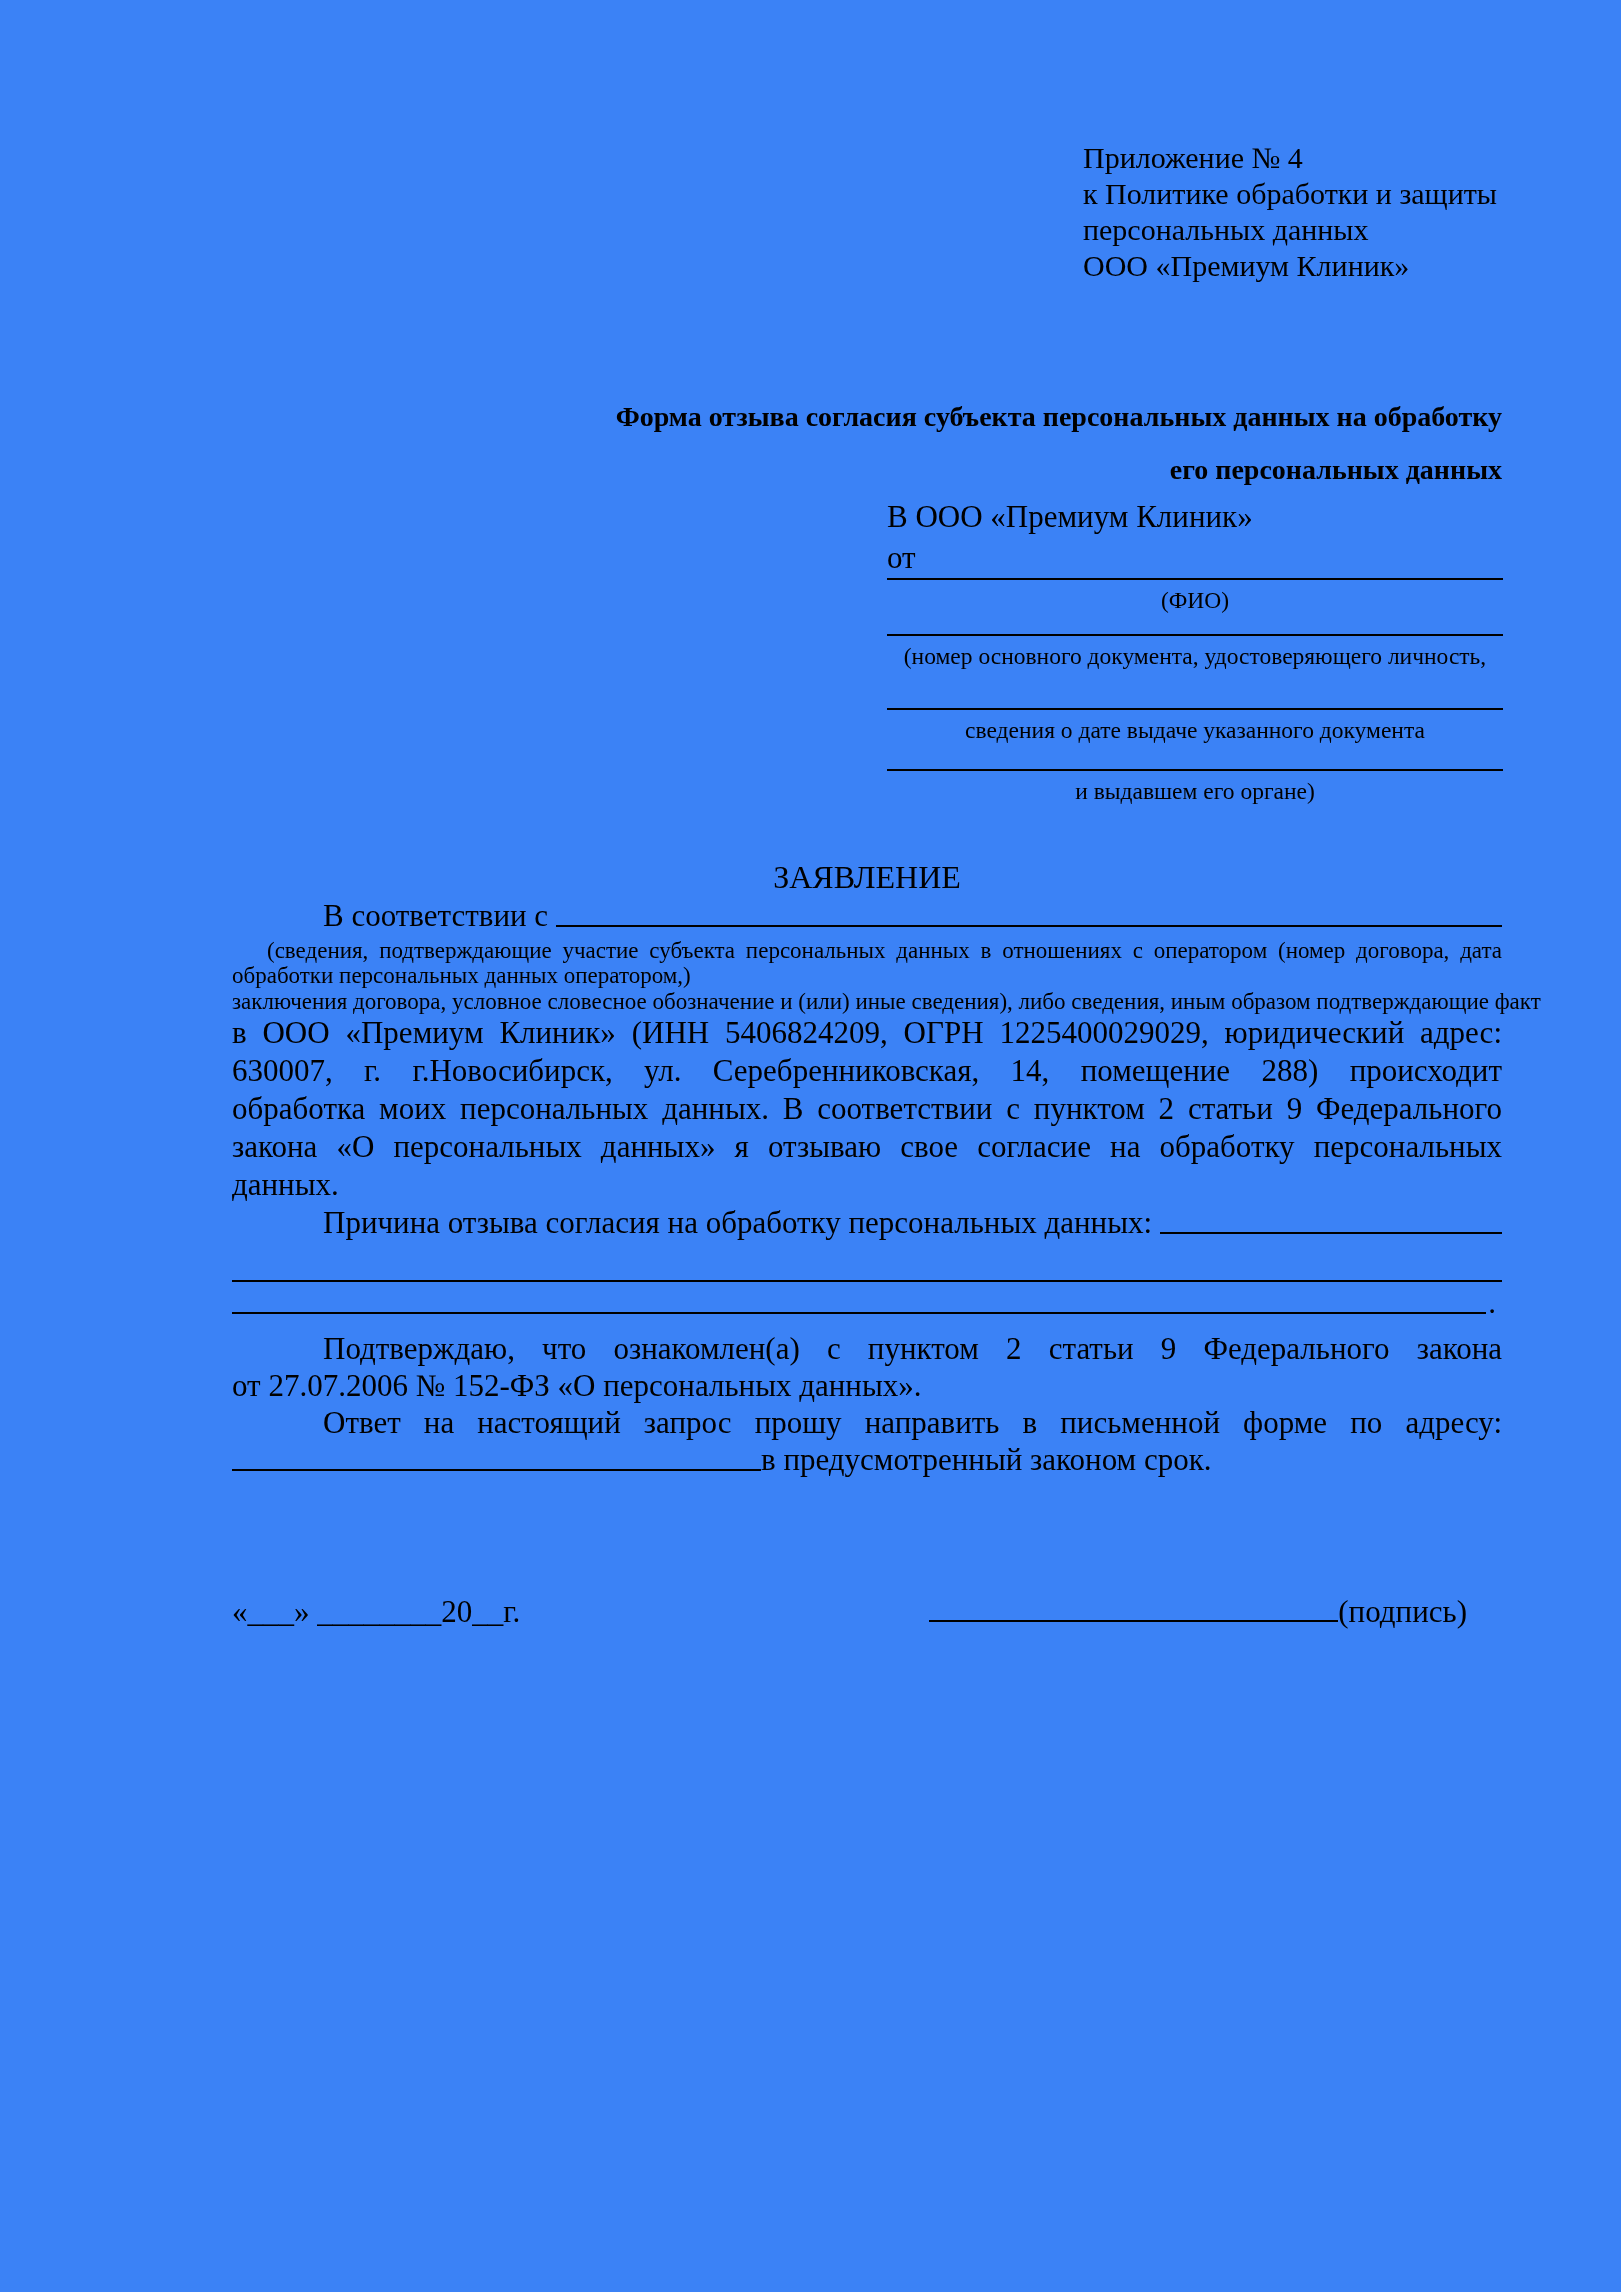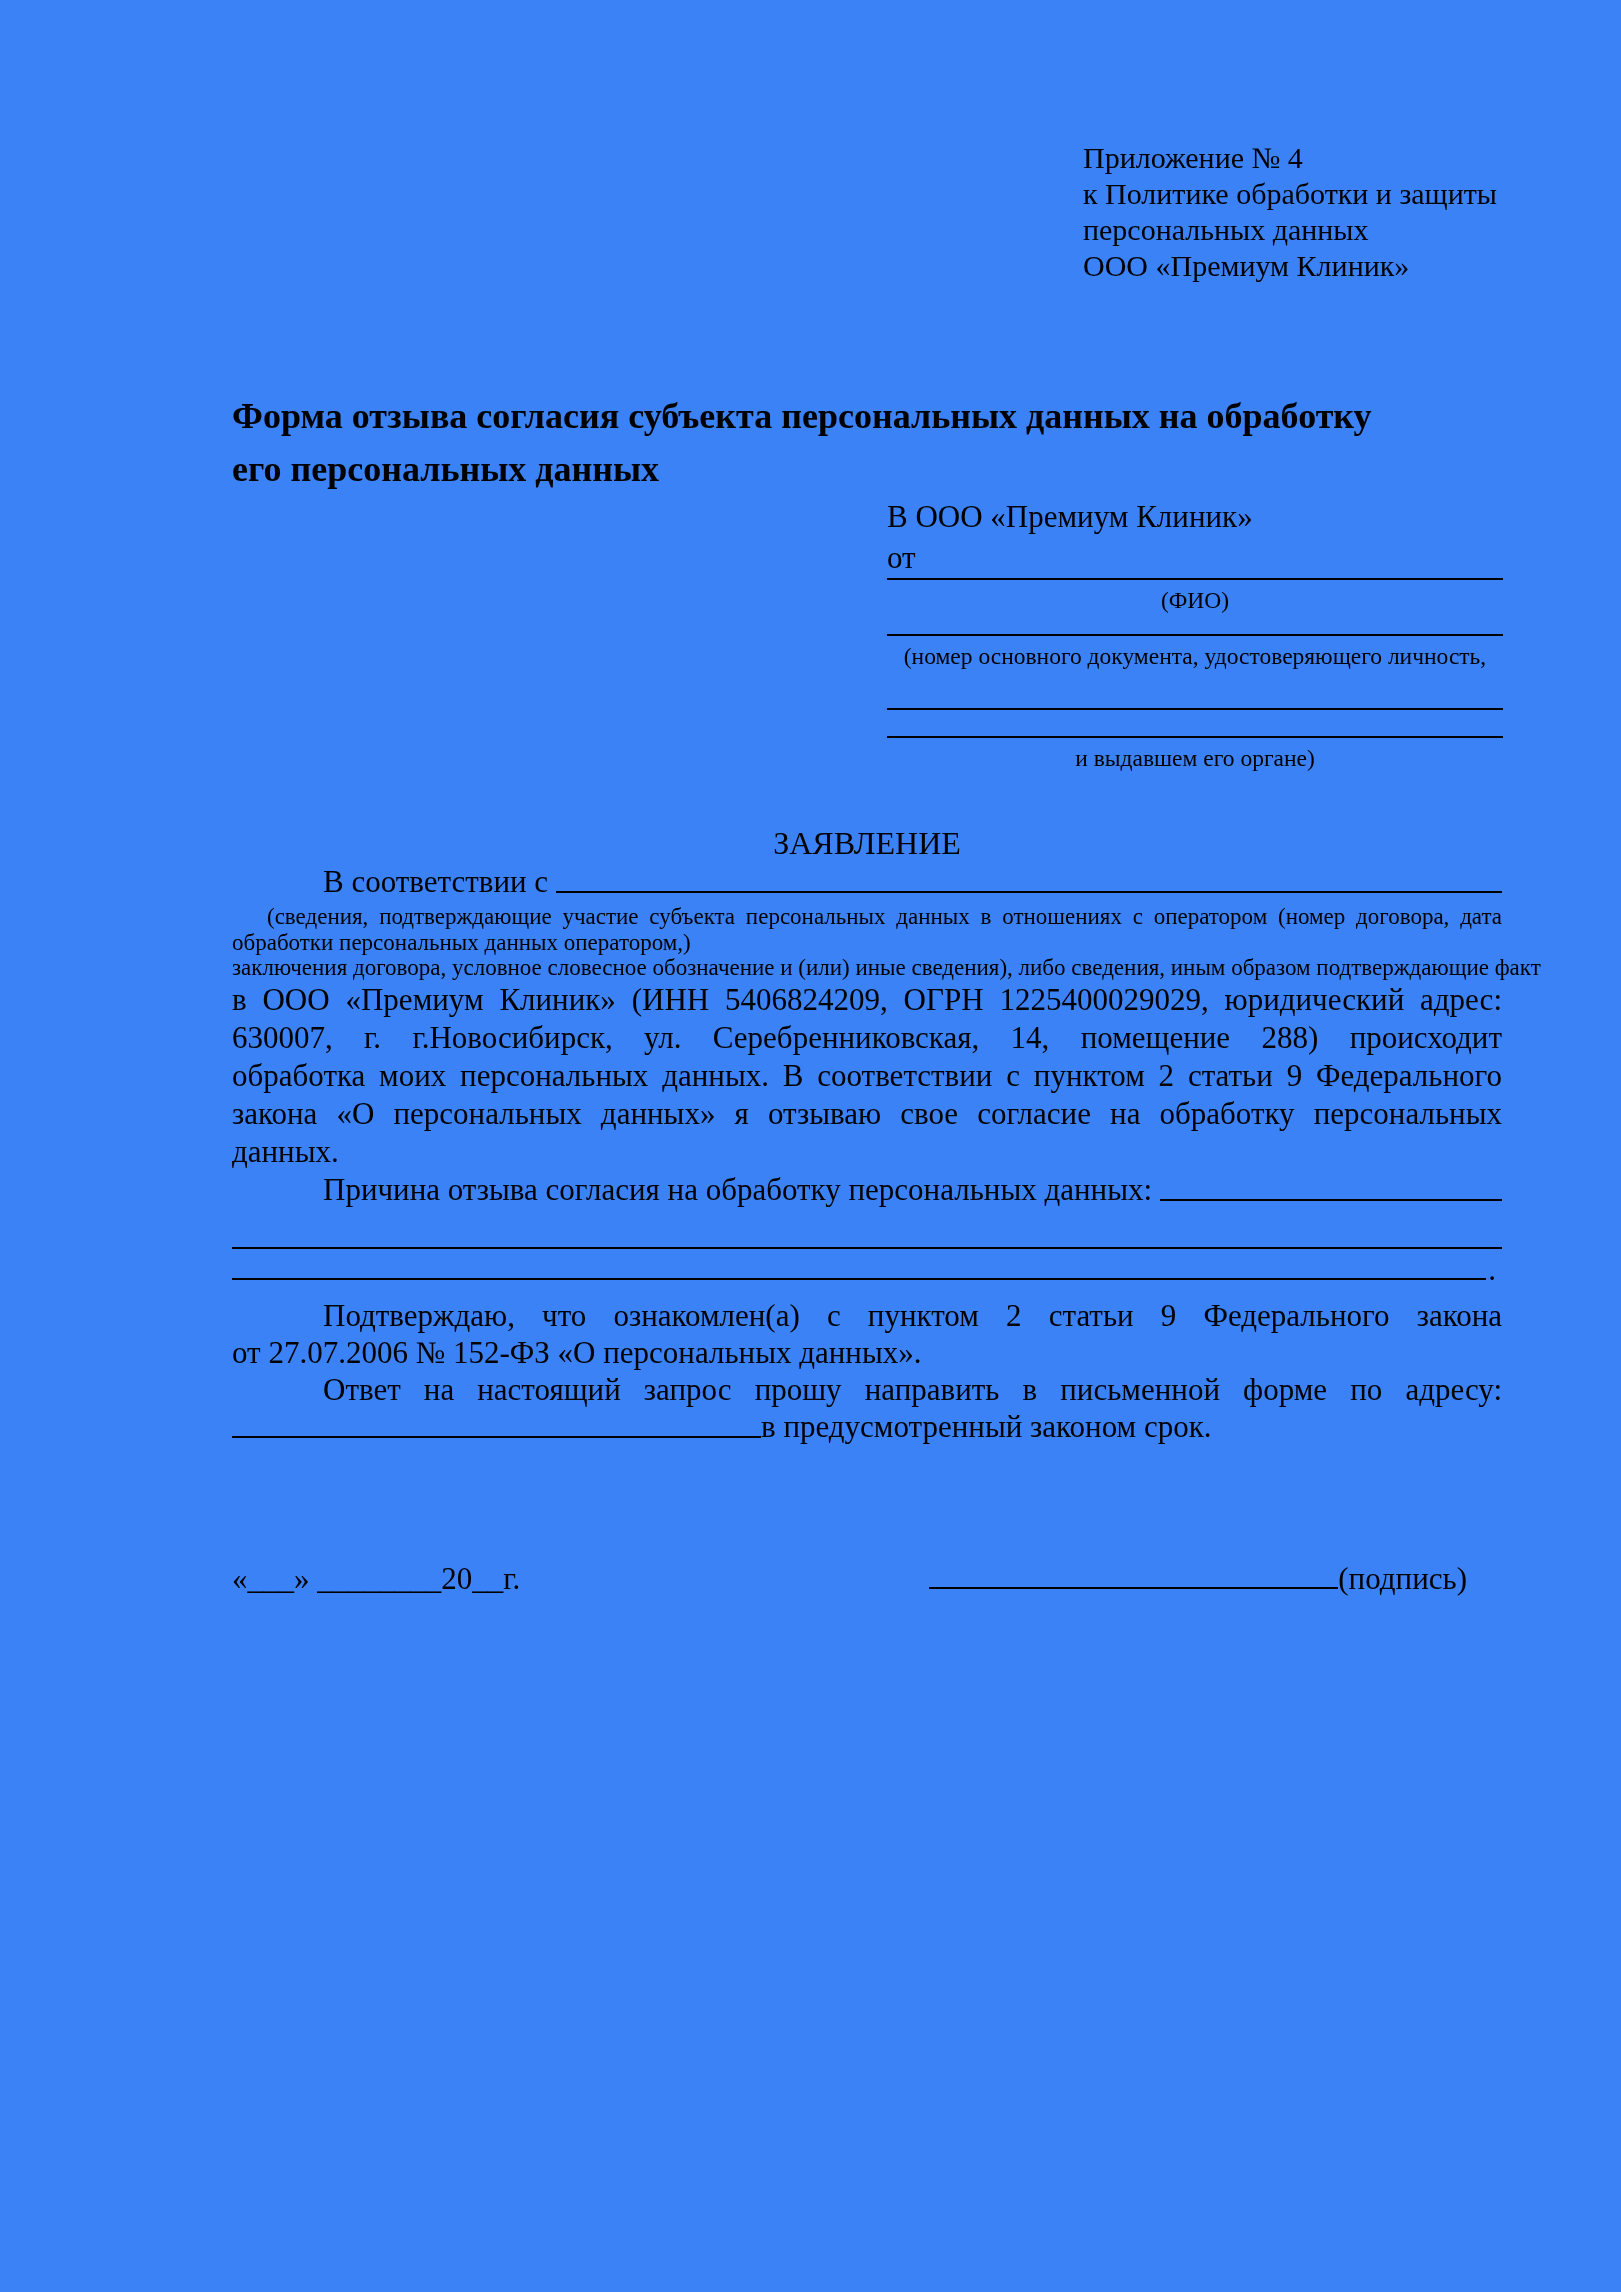--- a/index.html
+++ b/index.html
@@ -24,23 +24,23 @@
   .appendix {
     padding-top: 140px;
     margin-left: 851px;
     font-size: 30px;
     line-height: 36px;
   }
 
   
   .doc-title {
     margin-top: 106px;
-    text-align: left;
+    text-align: right;
     font-weight: bold;
-    font-size: 36px;
+    font-size: 28px;
     line-height: 53px;
   }
 
   
   .addressee { margin-left: 655px; width: 616px; }
   .addressee .addr-line { line-height: 41px; }
   .rule { height: 0; border-top: 2.9px solid #000; }
   .rule-r1 { margin-top: 0; }
   .rule-r2 { margin-top: 20.6px; }
   .rule-r3 { margin-top: 39px; }
@@ -144,20 +144,21 @@
       <div class="addr-line">В ООО «Премиум Клиник»</div>
       <div class="addr-line">от</div>
 
       <div class="rule rule-r1"></div>
       <div class="cap">(ФИО)</div>
 
       <div class="rule rule-r2"></div>
       <div class="cap">(номер основного документа, удостоверяющего личность,</div>
 
       <div class="rule rule-r3"></div>
+      <div class="cap">сведения о дате выдаче указанного документа</div>
 
       <div class="rule rule-r4"></div>
       <div class="cap">и выдавшем его органе)</div>
     </div>
 
     <div class="statement-heading">ЗАЯВЛЕНИЕ</div>
 
     <div class="lead-fill-row">
       <span class="lead">В соответствии с</span>
       <span class="fill"></span>

